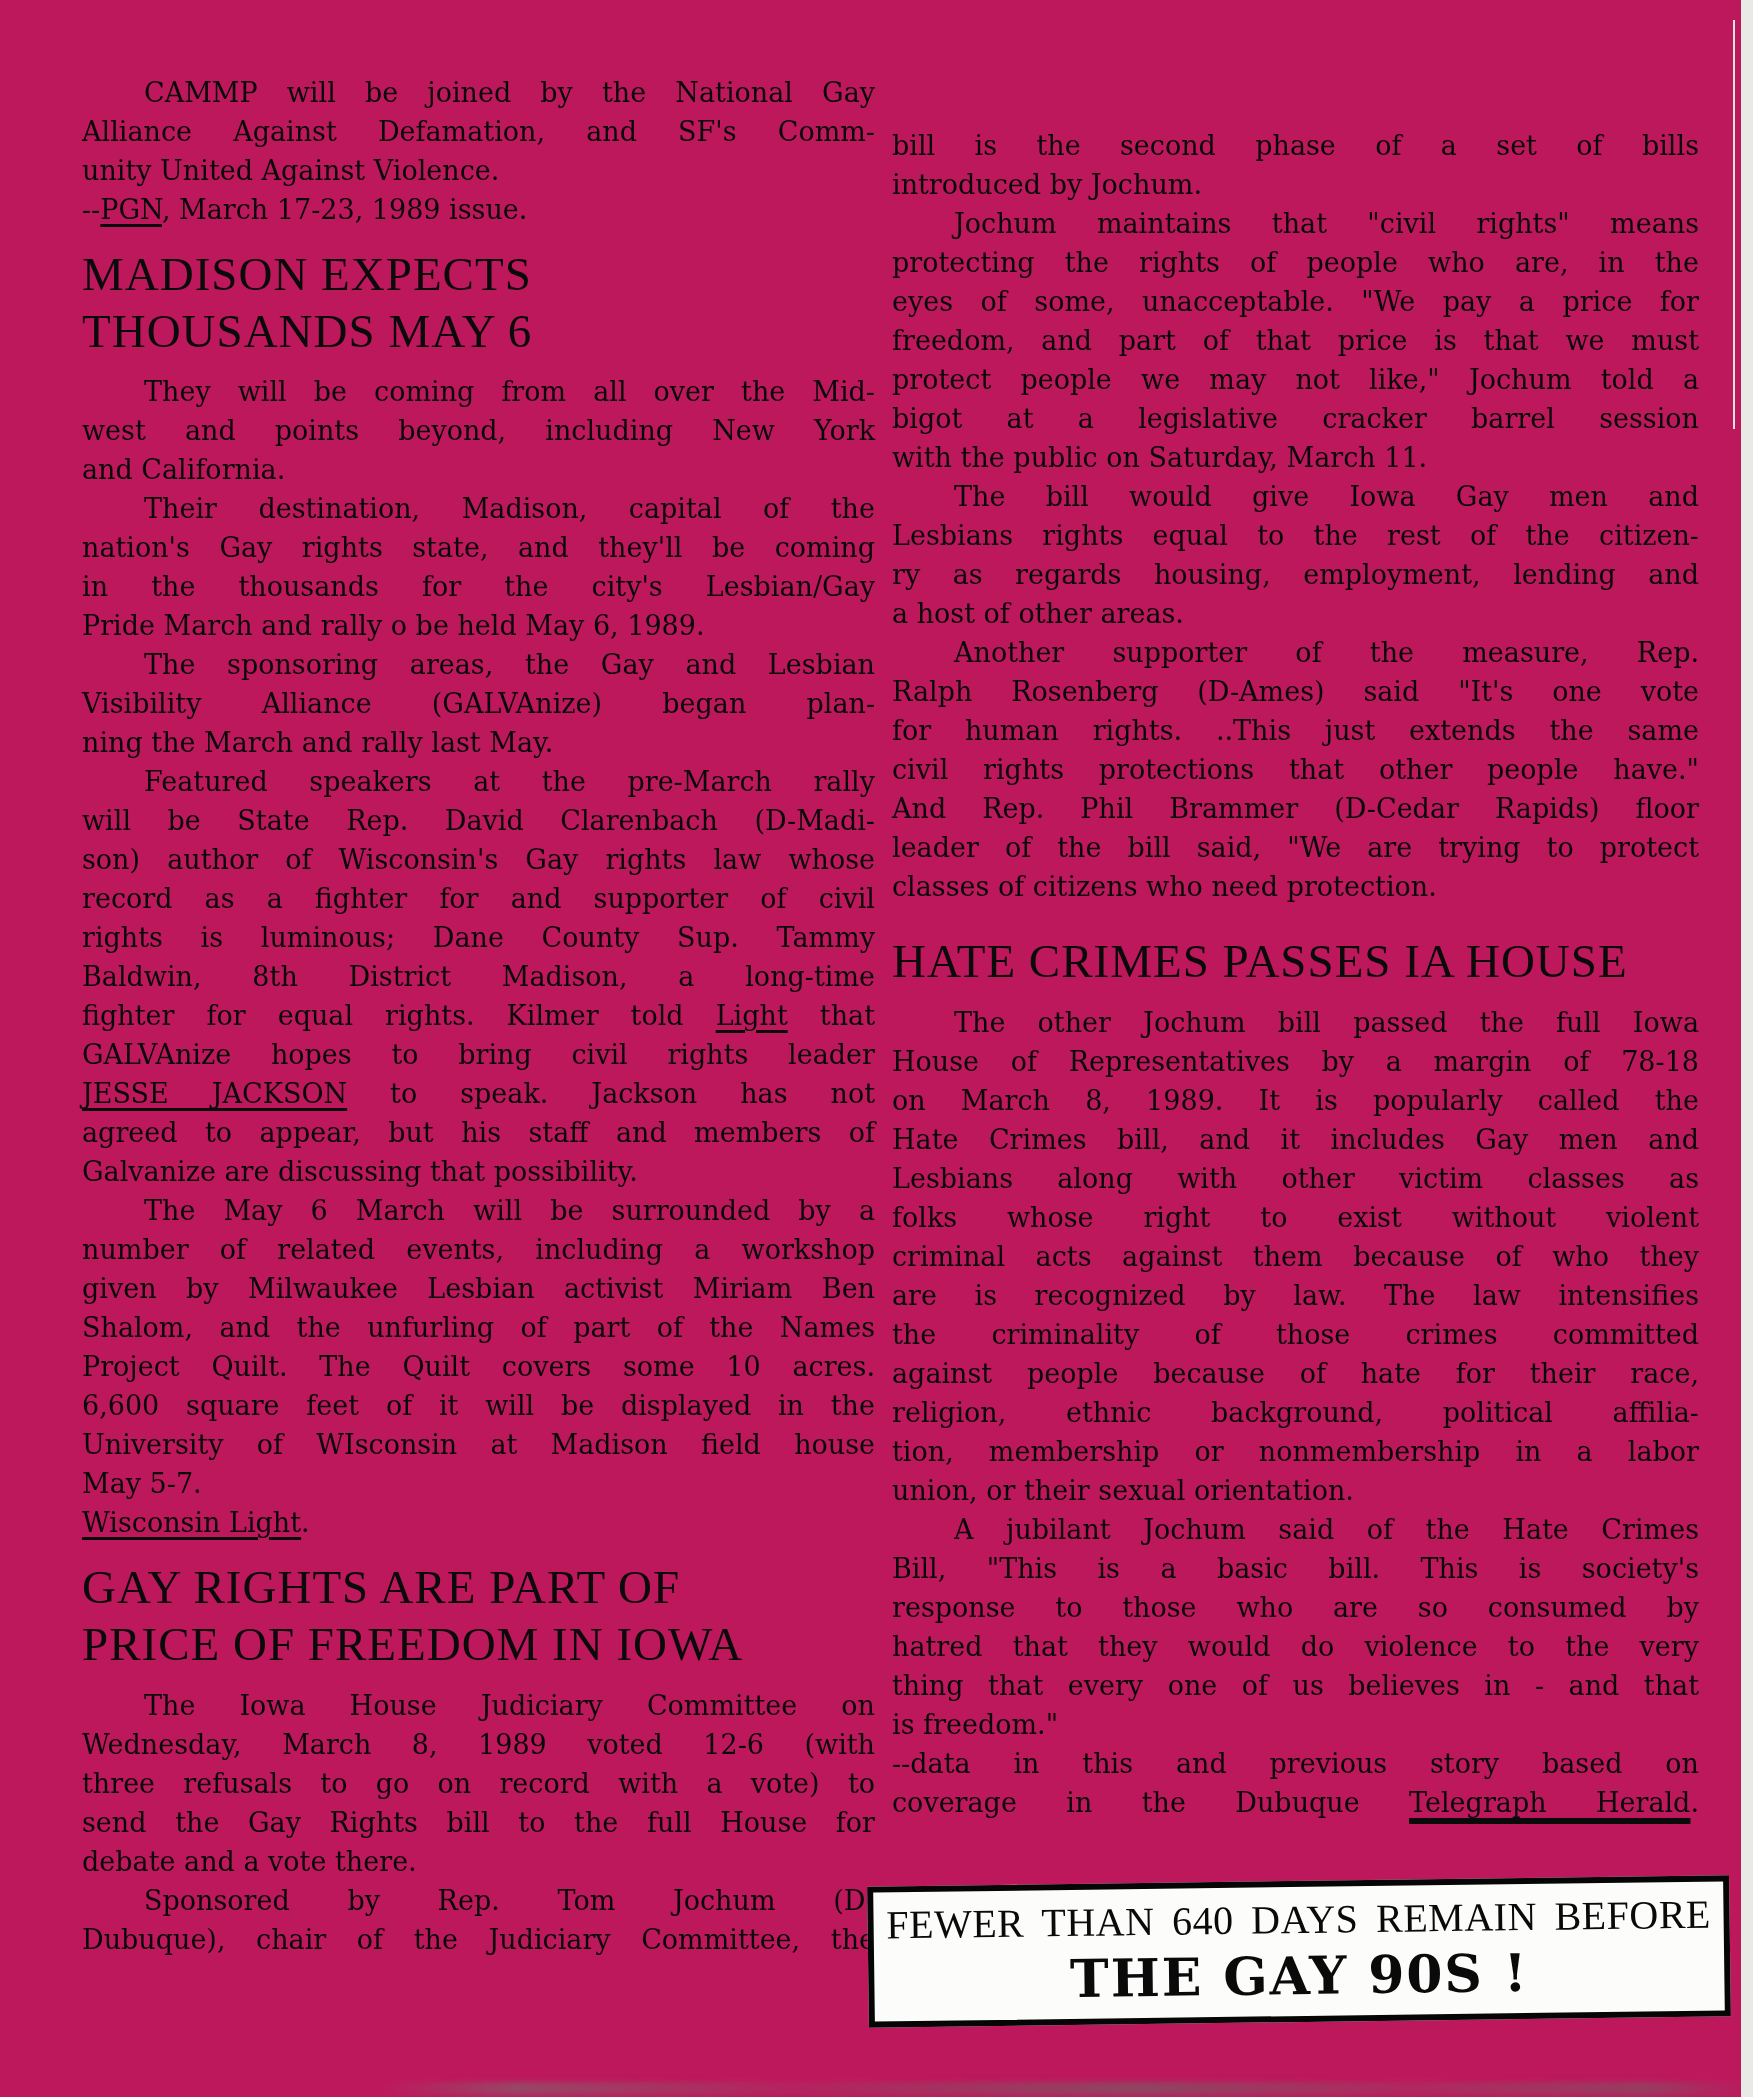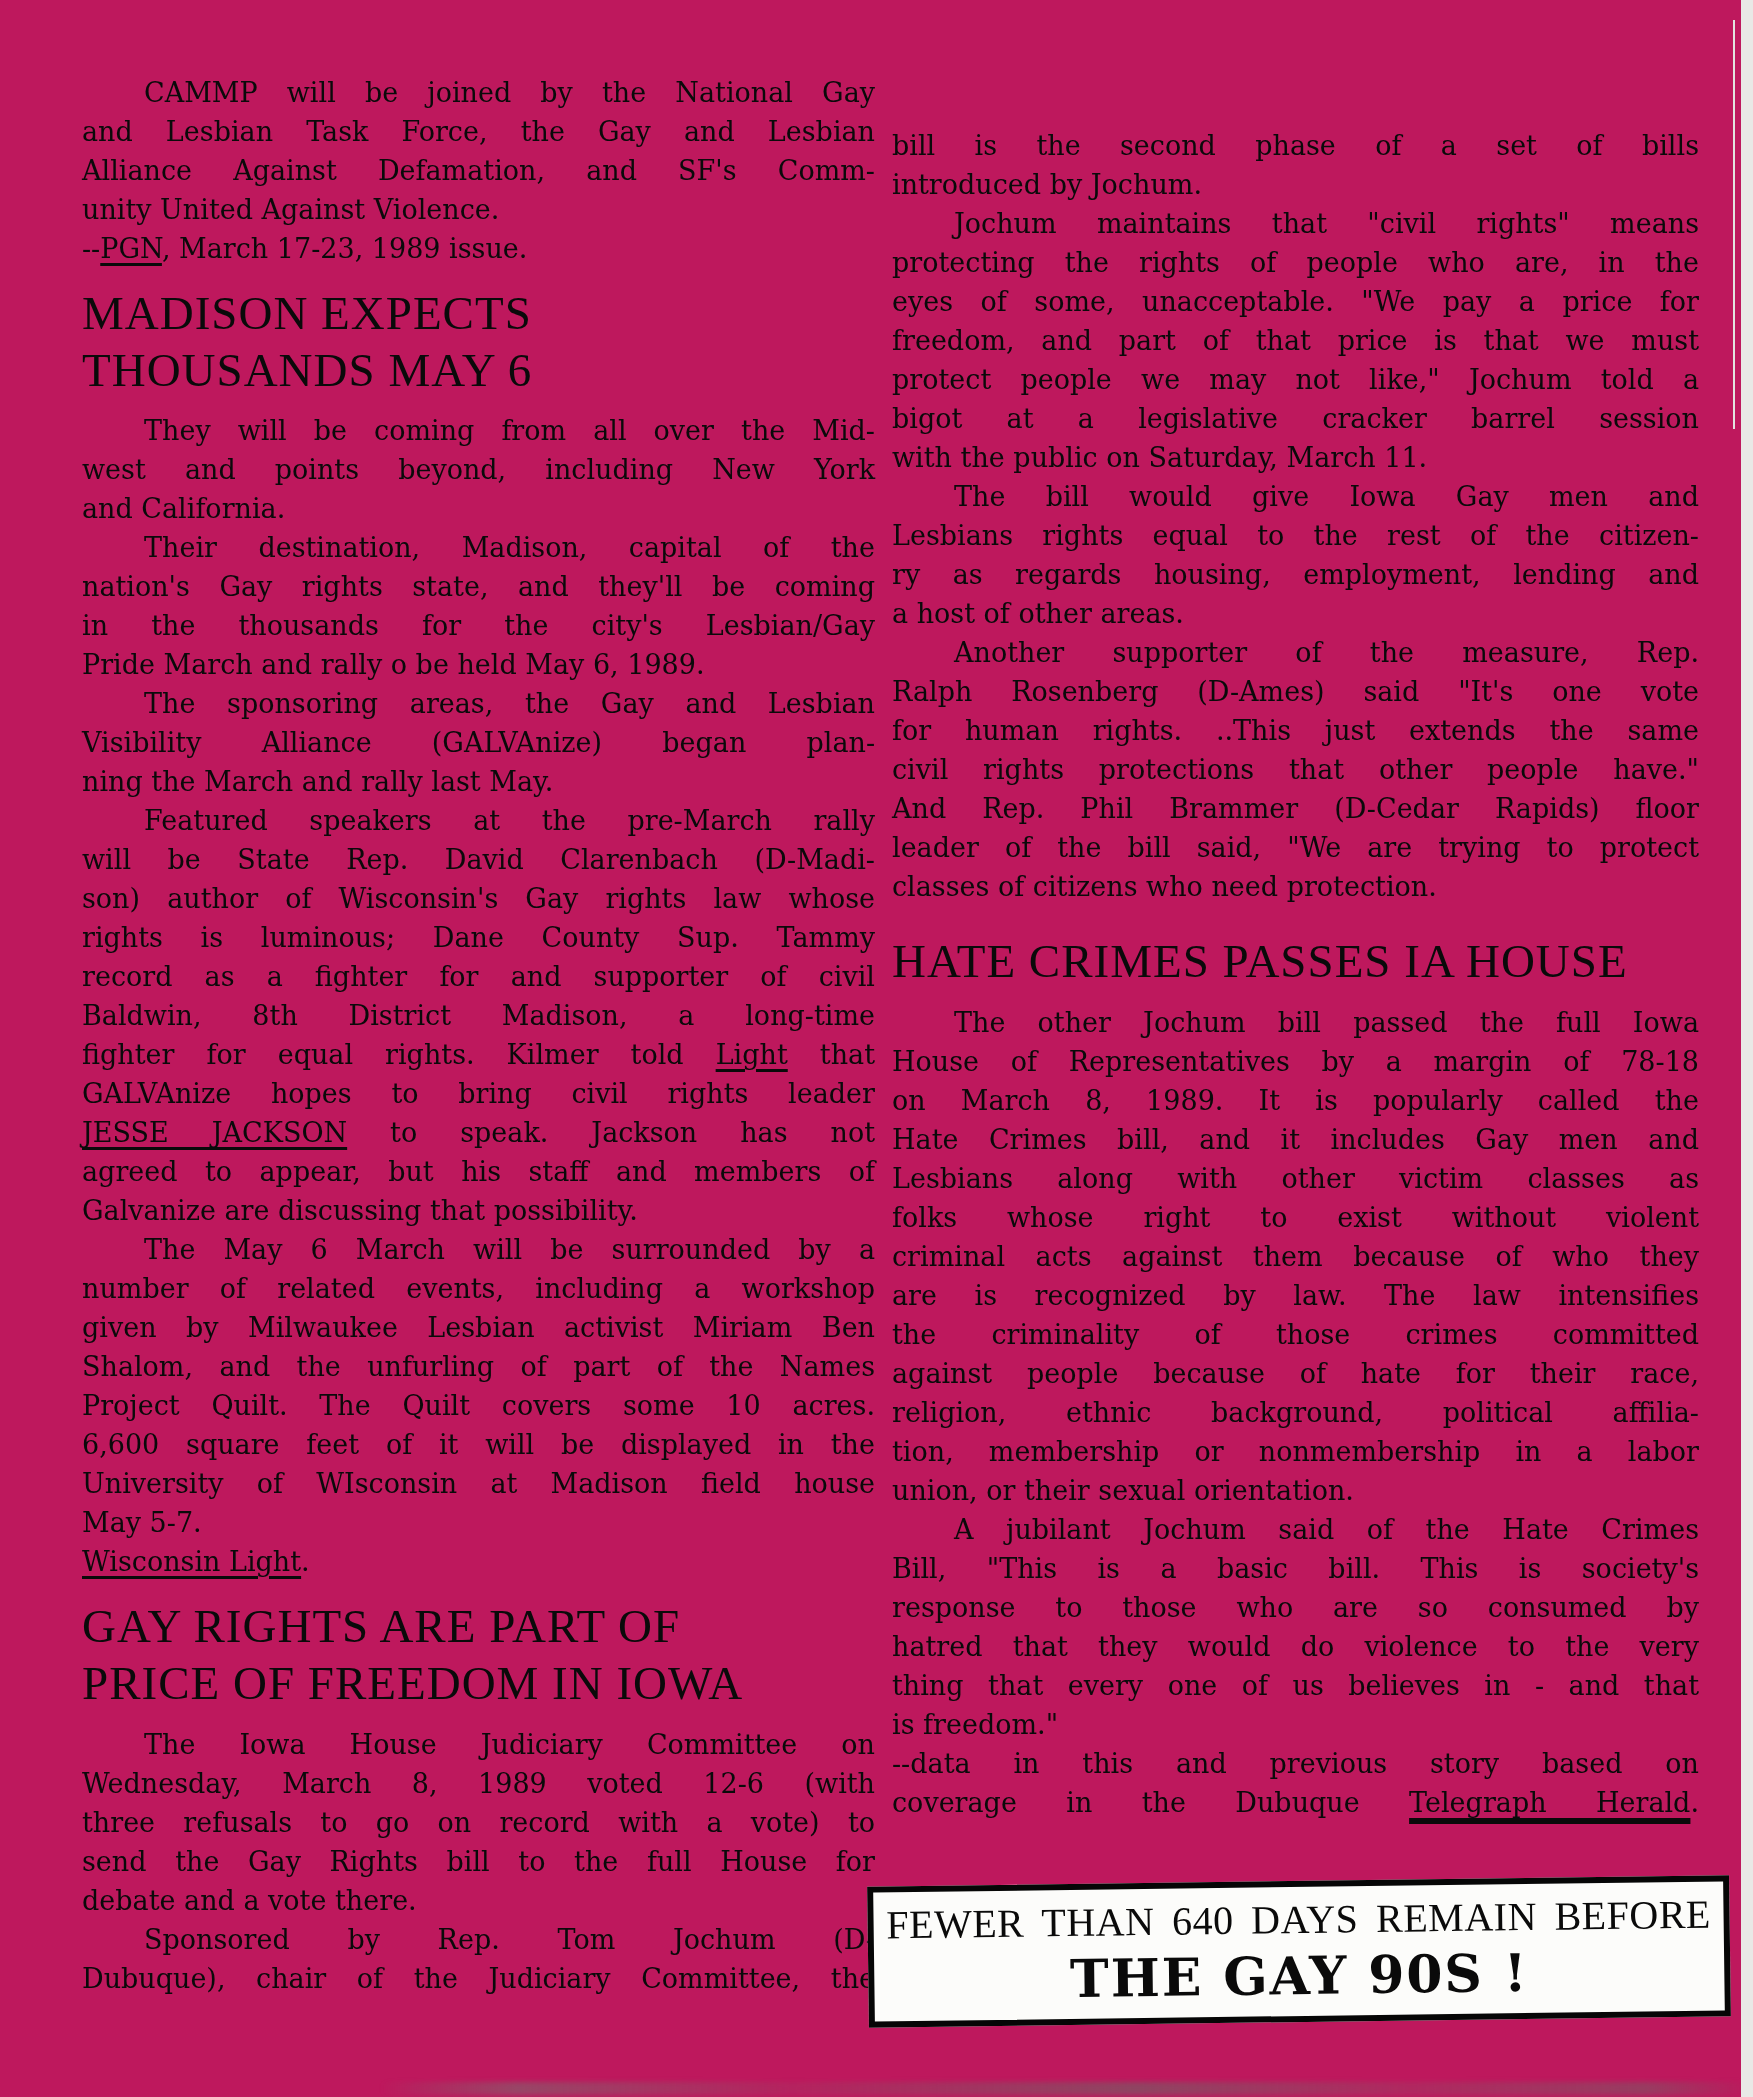--- a/index.html
+++ b/index.html
@@ -97,21 +97,20 @@
     background: #e3e3e0;
   }
 </style>
 </head>
 <body>
 
 <div class="page">
   <div class="col col-left">
       <div class="para">
         <div class="line jfull indent">CAMMP will be joined by the National Gay</div>
-        <div class="line jfull">and Lesbian Task Force, the Gay and Lesbian</div>
         <div class="line jfull">Alliance Against Defamation, and SF's Comm-</div>
         <div class="line">unity United Against Violence.</div>
       </div>
       <div class="para">
         <div class="line">--<u>PGN</u>, March 17-23, 1989 issue.</div>
       </div>
       <div class="heading">
         <div class="hline">MADISON EXPECTS</div>
         <div class="hline">THOUSANDS MAY 6</div>
       </div>
@@ -128,22 +127,22 @@
       </div>
       <div class="para">
         <div class="line jfull indent">The sponsoring areas, the Gay and Lesbian</div>
         <div class="line jfull">Visibility Alliance (GALVAnize) began plan-</div>
         <div class="line">ning the March and rally last May.</div>
       </div>
       <div class="para">
         <div class="line jfull indent">Featured speakers at the pre-March rally</div>
         <div class="line jfull">will be State Rep. David Clarenbach (D-Madi-</div>
         <div class="line jfull">son) author of Wisconsin's Gay rights law whose</div>
+        <div class="line jfull">record as a fighter for and supporter of civil</div>
         <div class="line jfull">rights is luminous; Dane County Sup. Tammy</div>
-        <div class="line jfull">record as a fighter for and supporter of civil</div>
         <div class="line jfull">Baldwin, 8th District Madison, a long-time</div>
         <div class="line jfull">fighter for equal rights. Kilmer told <u>Light</u> that</div>
         <div class="line jfull">GALVAnize hopes to bring civil rights leader</div>
         <div class="line jfull"><u>JESSE JACKSON</u> to speak. Jackson has not</div>
         <div class="line jfull">agreed to appear, but his staff and members of</div>
         <div class="line">Galvanize are discussing that possibility.</div>
       </div>
       <div class="para">
         <div class="line jfull indent">The May 6 March will be surrounded by a</div>
         <div class="line jfull">number of related events, including a workshop</div>

